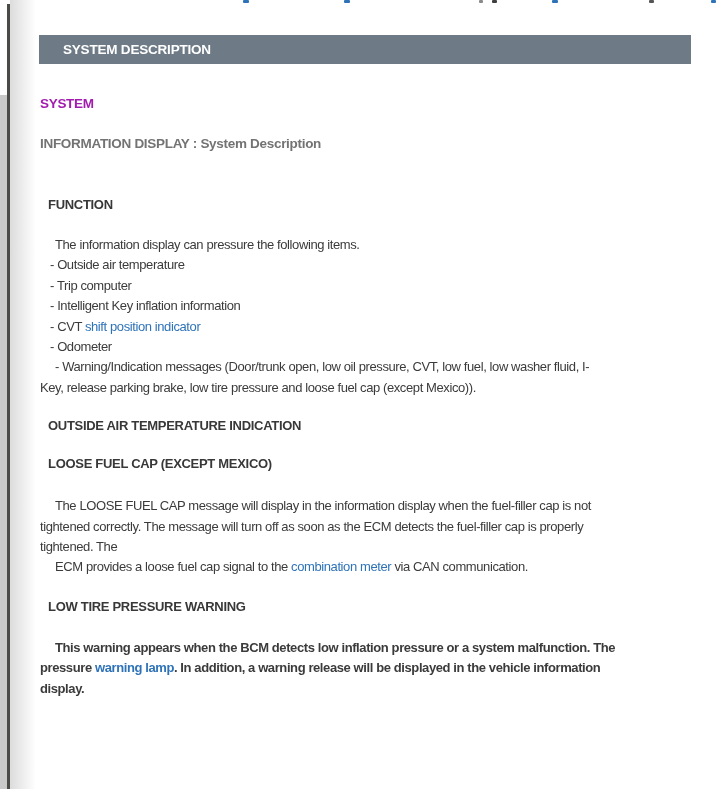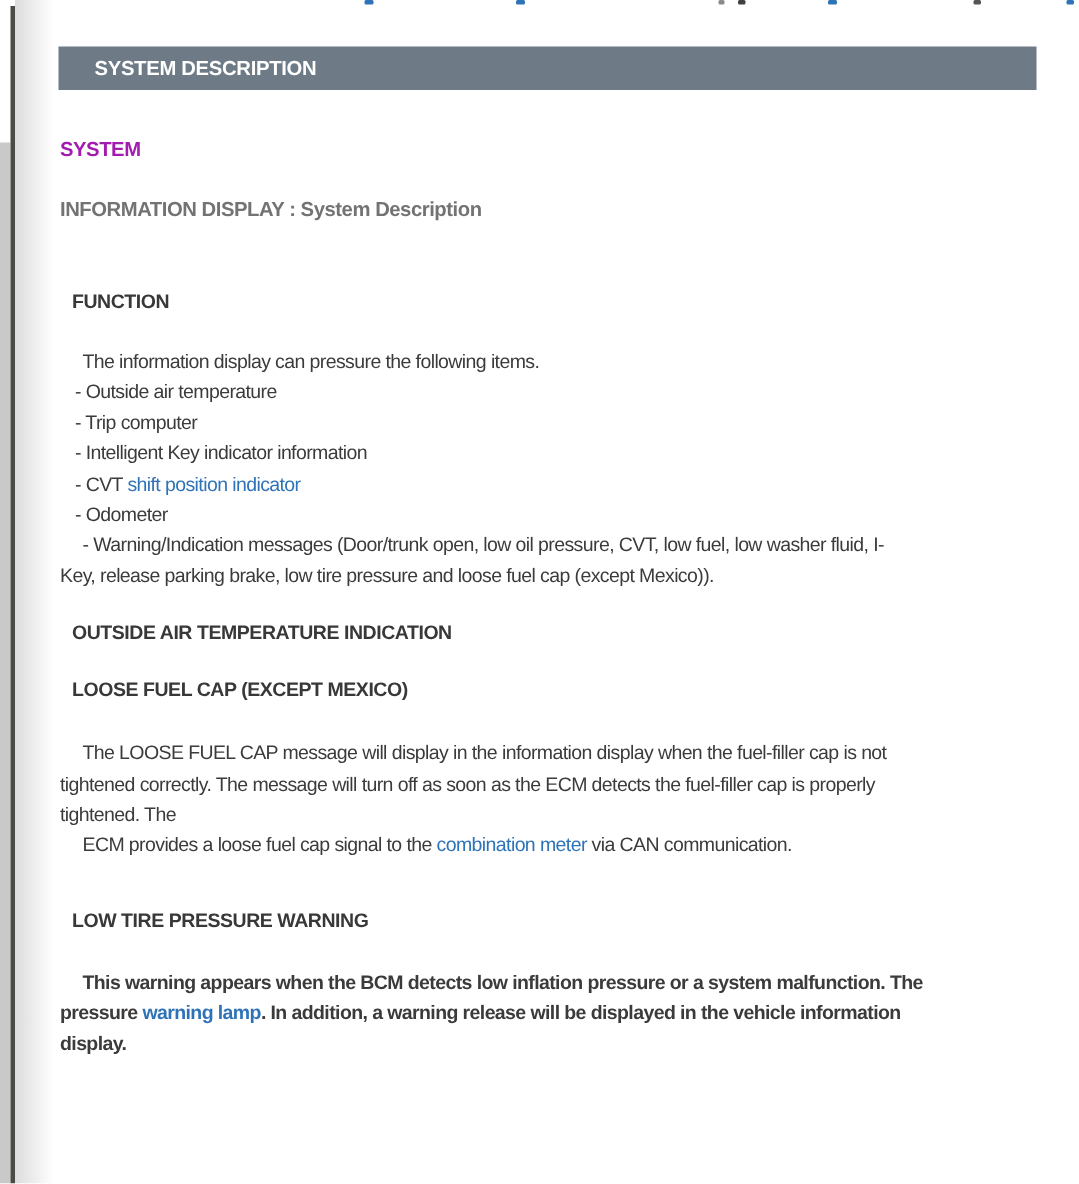--- a/index.html
+++ b/index.html
@@ -18,37 +18,37 @@
   .top-frags{position:absolute;top:0;left:0;width:719px;height:4px;}
   .frag{position:absolute;top:0;height:3px;border-radius:1px;}
   .f1{left:243px;width:6px;background:#2e73b8;}
   .f2{left:344px;width:6px;background:#2e73b8;}
   .f3{left:479px;width:4px;background:#8a8a8a;}
   .f4{left:492px;width:5px;background:#3f3f3f;}
   .f5{left:552px;width:6px;background:#2e73b8;}
   .f6{left:649px;width:5px;background:#555555;}
   .f7{left:711px;width:5px;background:#2e73b8;}
 
-  .content{position:absolute;left:10px;top:12px;width:584px;padding:0 0 0 30px;box-sizing:border-box;}
+  .content{position:absolute;left:10px;top:0;width:584px;padding:16px 0 0 30px;box-sizing:border-box;}
 
   .titlebar{
     margin:19px 0 0 -1px;width:652px;height:29px;background:var(--titlebar_bg,#6e7b87);
     display:flex;align-items:center;box-sizing:border-box;padding-left:24px;
   }
   .titlebar span{
     color:#ffffff;font-weight:bold;font-size:13.5px;letter-spacing:-0.2px;
   }
 
   .h-sys{margin-top:30px;font-weight:bold;font-size:13.5px;line-height:20px;letter-spacing:-0.3px;color:#a21caf;}
   .h-sub{margin-top:20px;font-weight:bold;font-size:13.5px;line-height:20px;letter-spacing:-0.3px;color:#737373;}
   .h-sec{font-weight:bold;font-size:13px;line-height:20px;letter-spacing:-0.3px;color:#383838;margin-left:8px;}
   .h-func{margin-top:41px;}
   .h-out{margin-top:18px;}
   .h-loose{margin-top:18px;}
-  .h-low{margin-top:30px;}
+  .h-low{margin-top:19px;}
 
   .group{font-size:13px;line-height:20.4px;letter-spacing:-0.4px;color:var(--text,#3b3b3b);}
   .g1{margin-top:20px;}
   .g2{margin-top:21px;}
   .g3{margin-top:22px;}
   .g4{margin-top:21px;font-weight:bold;}
   .ln{white-space:pre;}
   .ind15{padding-left:15px;}
   .ind10{padding-left:10px;}
   a.lk{color:var(--link,#2e73b8);text-decoration:none;cursor:pointer;}
@@ -77,21 +77,21 @@
   </div>
 
   <div class="h-sys">SYSTEM</div>
   <div class="h-sub">INFORMATION DISPLAY : System Description</div>
 
   <div class="h-sec h-func">FUNCTION</div>
   <div class="group g1">
     <div class="ln ind15">The information display can pressure the following items.</div>
     <div class="ln ind10">- Outside air temperature</div>
     <div class="ln ind10">- Trip computer</div>
-    <div class="ln ind10">- Intelligent Key indicator information</div>
+    <div class="ln ind10">- Intelligent Key inflation information</div>
     <div class="ln ind10"><span>- CVT </span><a class="lk">shift position indicator</a></div>
     <div class="ln ind10">- Odometer</div>
     <div class="ln ind15">- Warning/Indication messages (Door/trunk open, low oil pressure, CVT, low fuel, low washer fluid, I-</div>
     <div class="ln">Key, release parking brake, low tire pressure and loose fuel cap (except Mexico)).</div>
   </div>
 
   <div class="h-sec h-out">OUTSIDE AIR TEMPERATURE INDICATION</div>
 
   <div class="h-sec h-loose">LOOSE FUEL CAP (EXCEPT MEXICO)</div>
   <div class="group g3">

